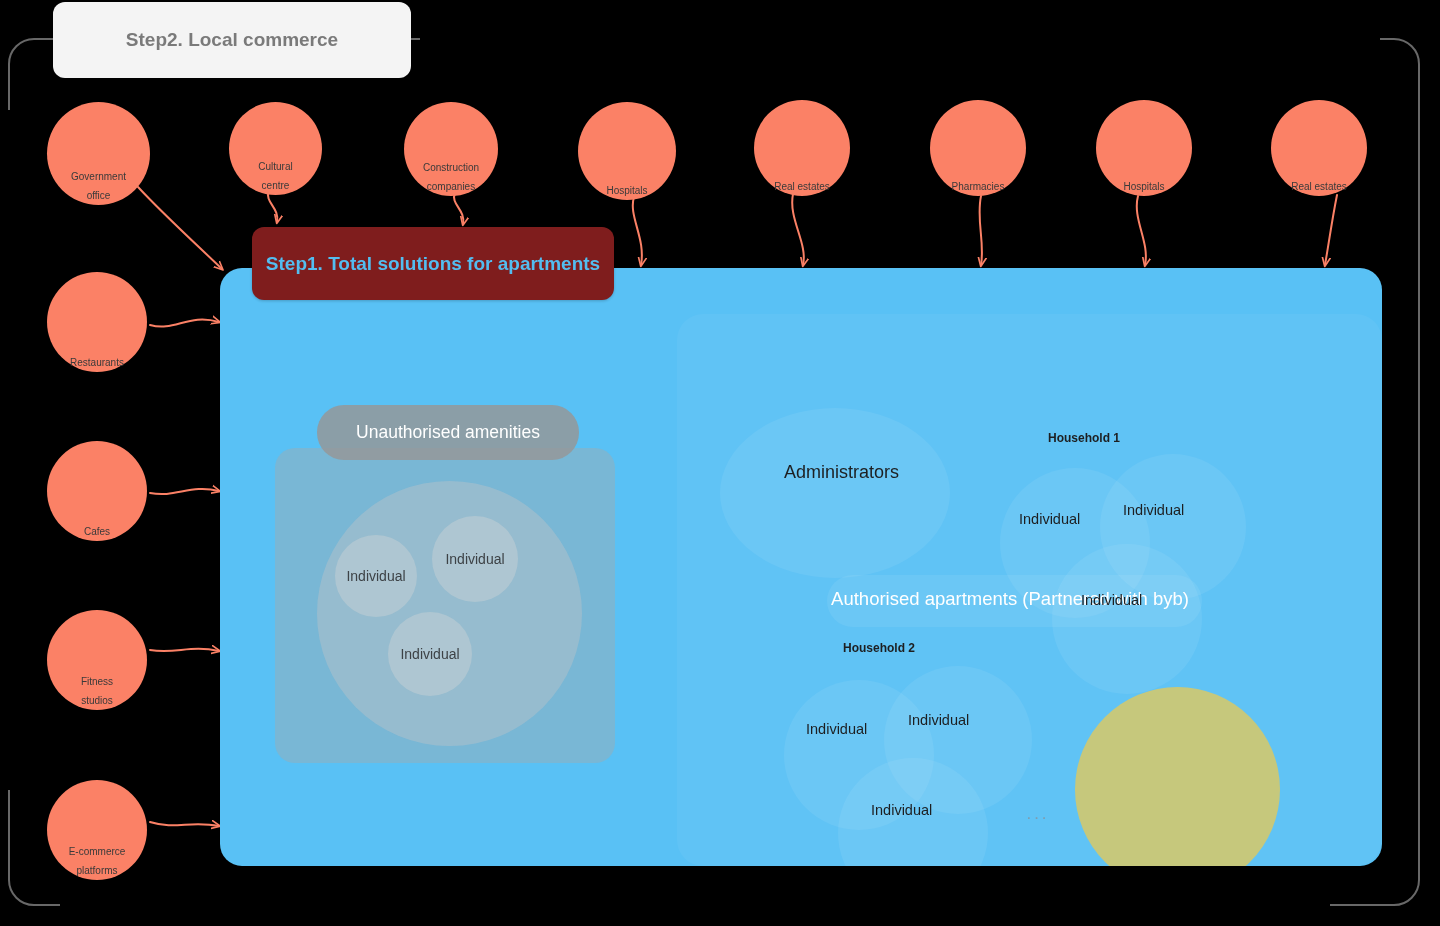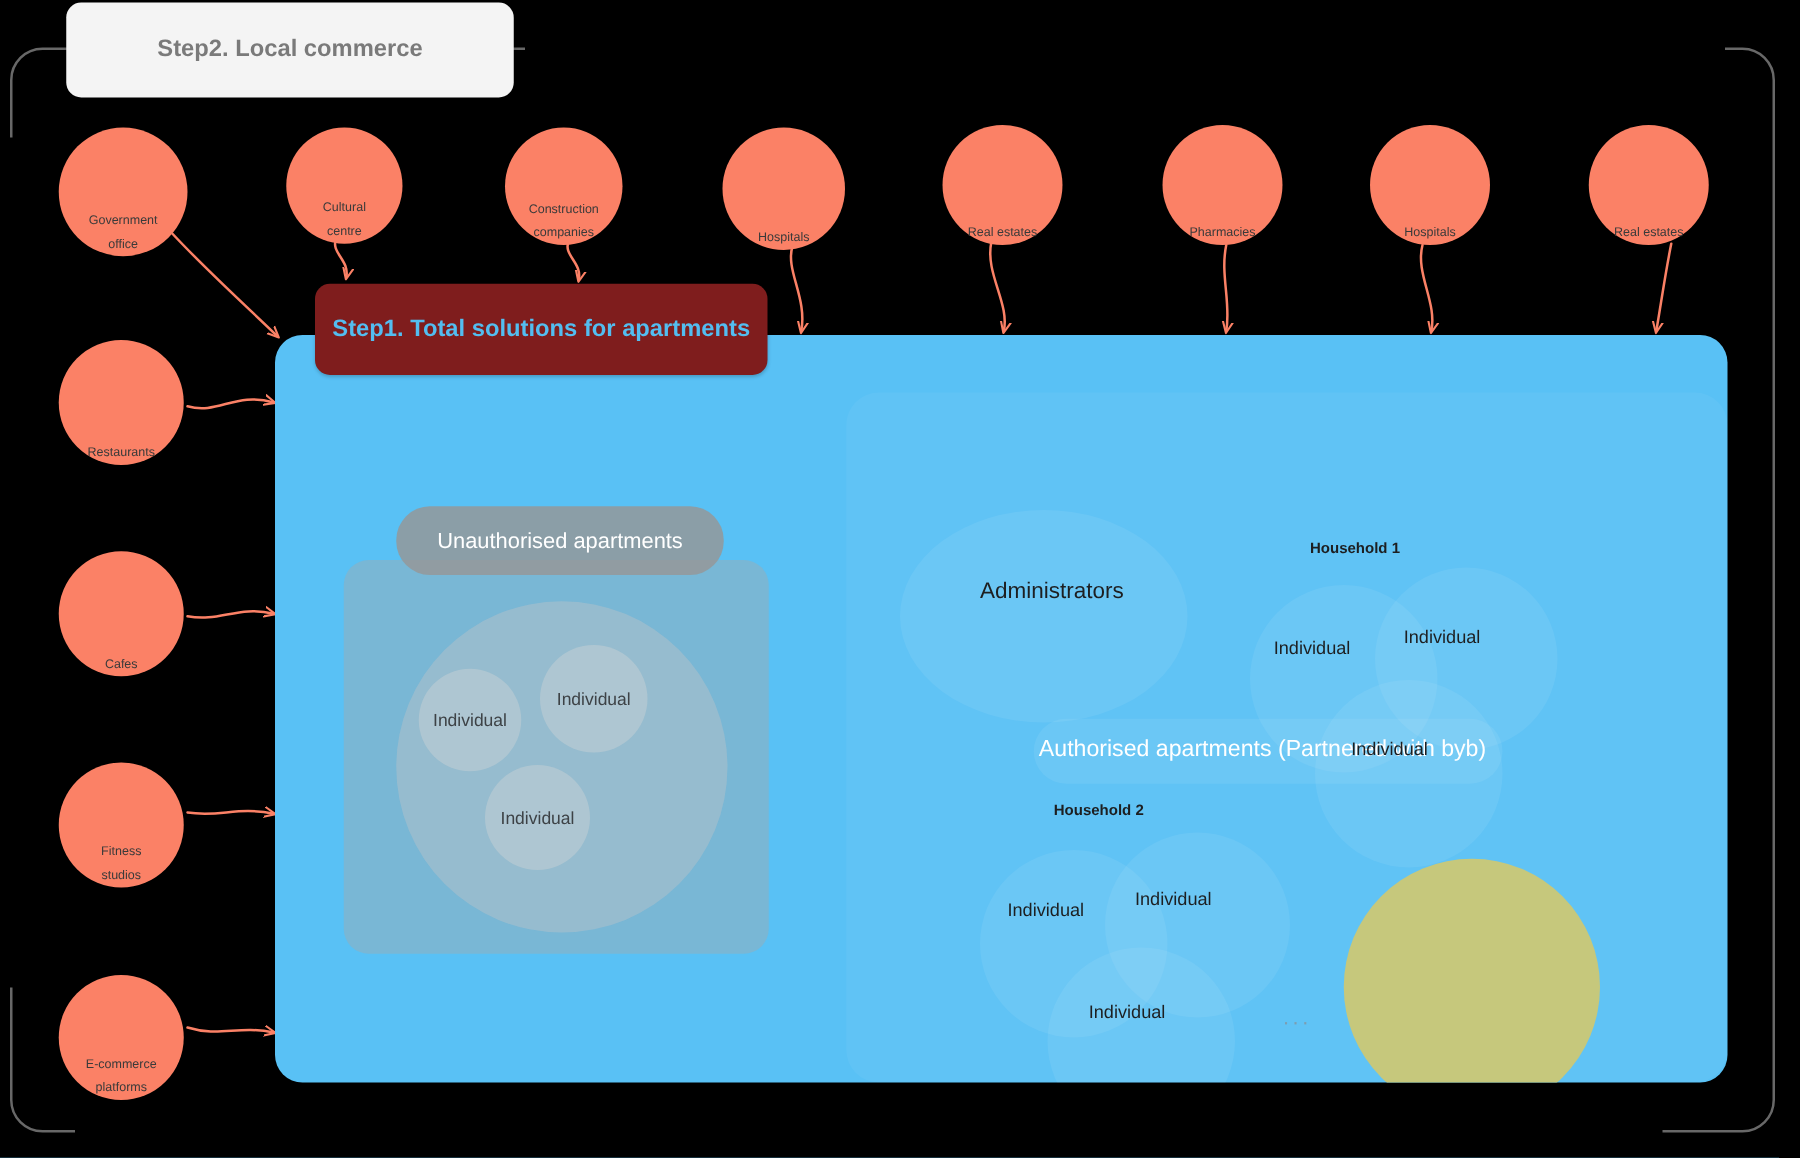--- a/index.html
+++ b/index.html
@@ -281,21 +281,21 @@
   <div class="blob" style="left:832px; top:276px; width:150px;height:150px;"></div>
 
   <div class="blob" style="left:564px; top:412px; width:150px;height:150px;"></div>
   <div class="blob" style="left:664px; top:398px; width:148px;height:148px;"></div>
   <div class="blob" style="left:618px; top:490px; width:150px;height:150px;"></div>
 
   <div class="blob" style="left:500px; top:140px; width:230px;height:170px;"></div>
 
   <div id="unauth-box"></div>
   <div id="unauth-bigcircle"></div>
-  <div id="unauth-pill">Unauthorised apartments</div>
+  <div id="unauth-pill">Unauthorised amenities</div>
 
   <div class="unauth-ind" style="left:115px; top:267px; width:82px; height:82px;">
     <span>Individual</span>
   </div>
   <div class="unauth-ind" style="left:212px; top:248px; width:86px; height:86px;">
     <span>Individual</span>
   </div>
   <div class="unauth-ind" style="left:168px; top:344px; width:84px; height:84px;">
     <span>Individual</span>
   </div>

